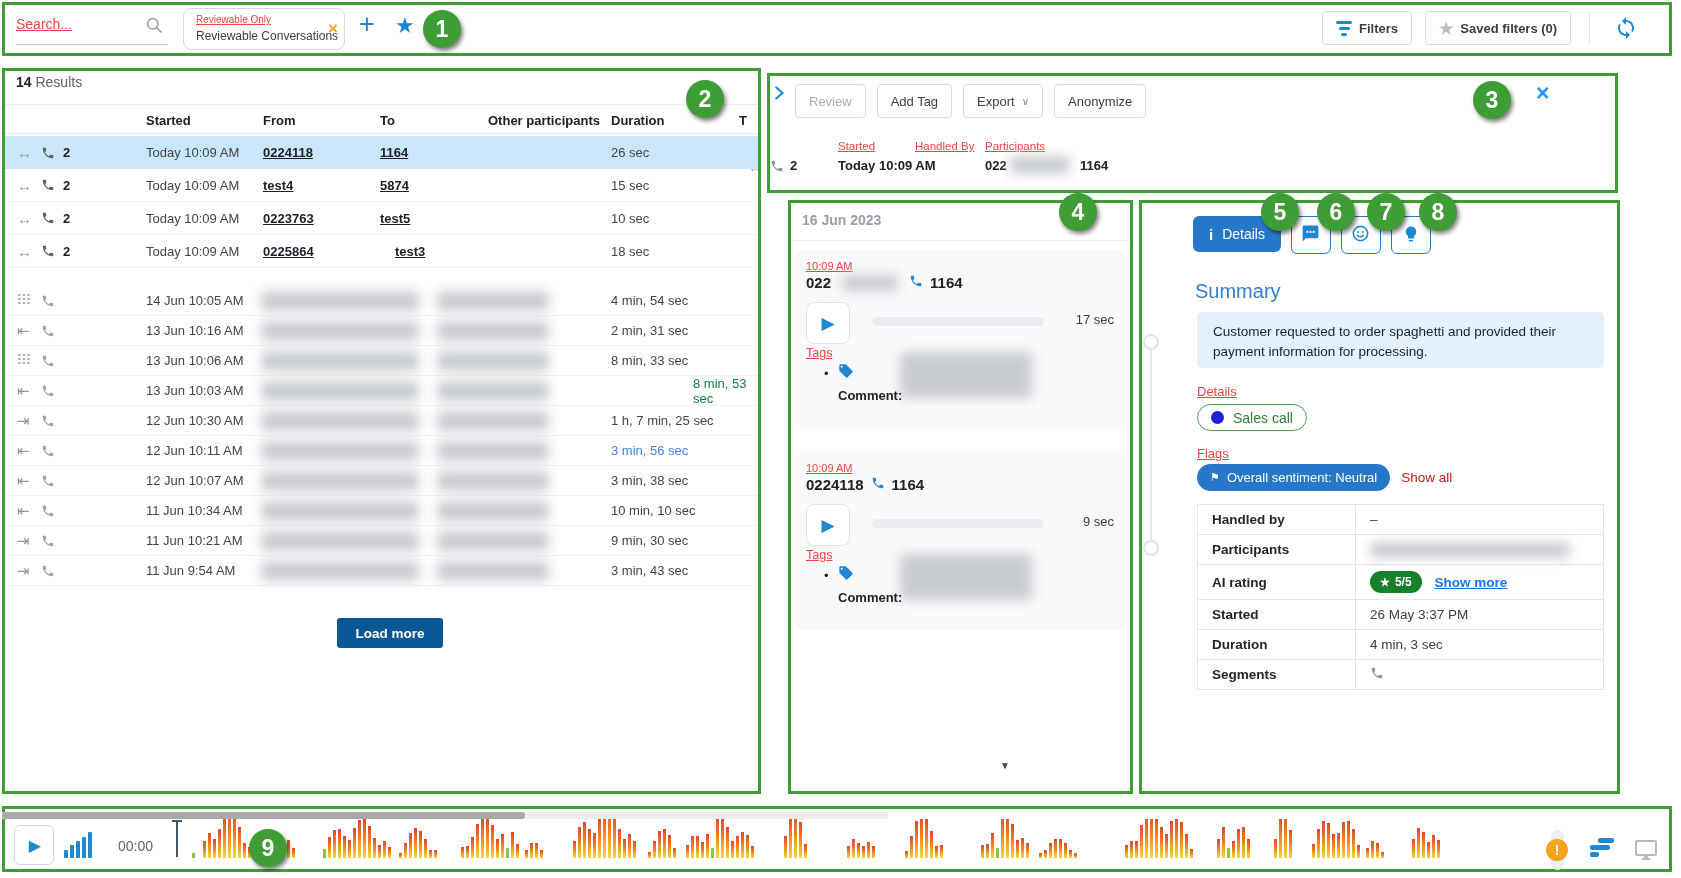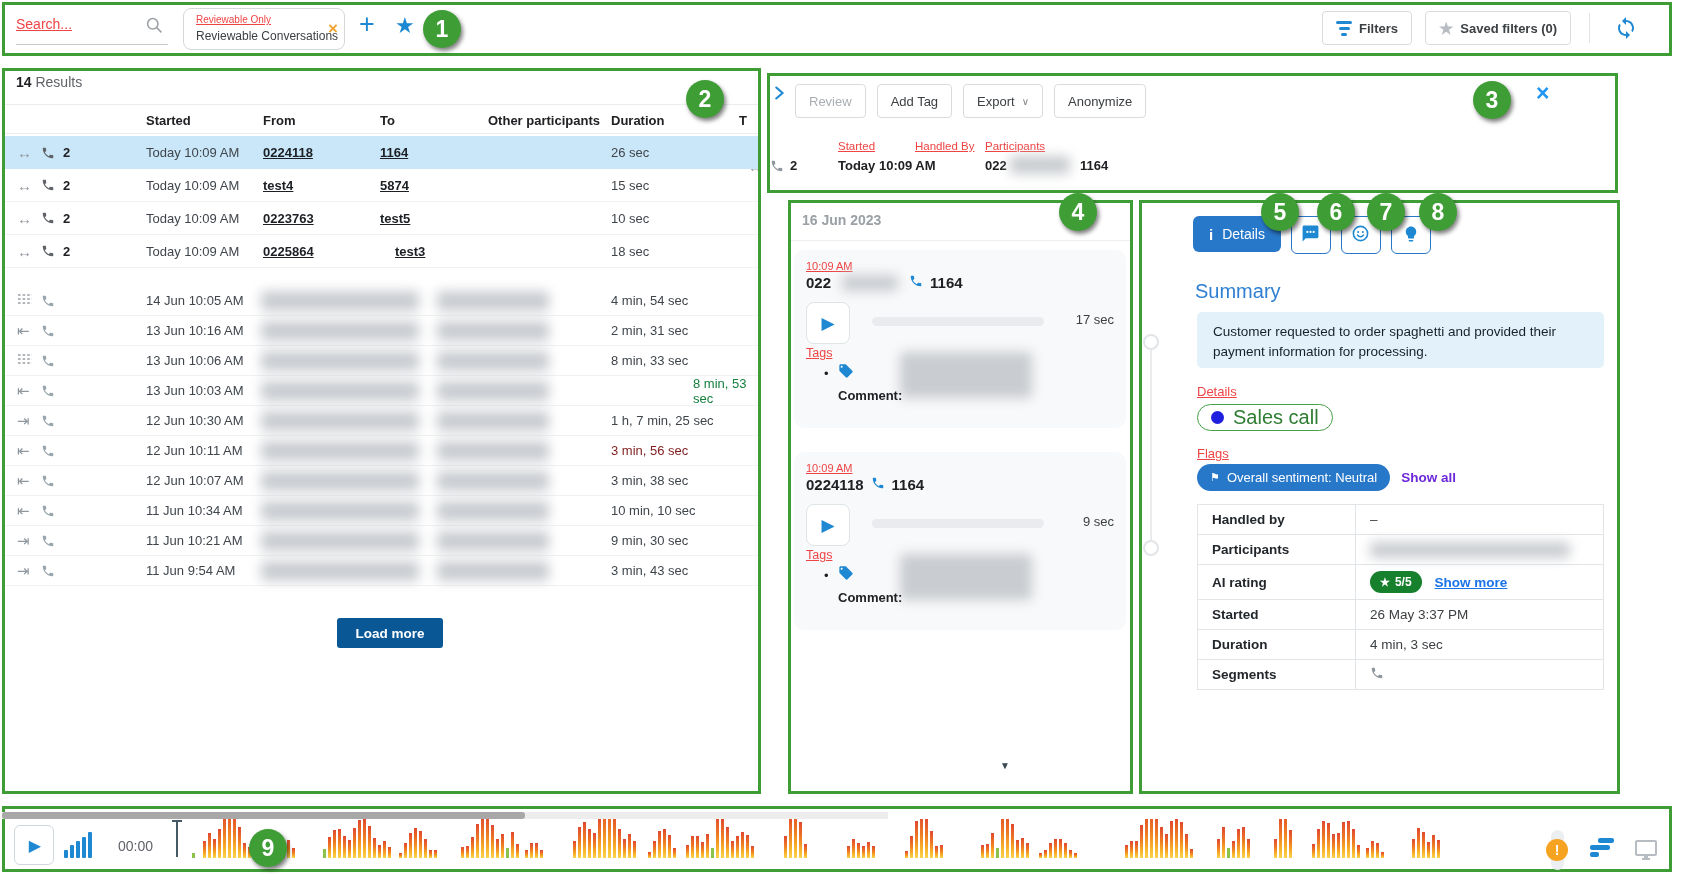--- a/index.html
+++ b/index.html
@@ -255,21 +255,21 @@
         </span>
     <span class="rcell" style="left:36px;">
           <svg width="14" height="14" viewBox="0 0 24 24">
             <path fill="#9aa6ad" d="M6.62 10.79c1.44 2.83 3.76 5.14 6.59 6.59l2.2-2.21c.27-.27.67-.36 1.02-.24 1.12.37 2.33.57 3.57.57.55 0 1 .45 1 1V20c0 .55-.45 1-1 1-9.39 0-17-7.61-17-17 0-.55.45-1 1-1h3.5c.55 0 1 .45 1 1 0 1.25.2 2.45.57 3.57.11.35.03.74-.25 1.02l-2.2 2.2z"></path>
           </svg>
         </span>
     <span class="rcell" style="left:58px;font-weight:700;color:#202124;"></span>
     <span class="rcell" style="left:141px;color:#3f454b;">12 Jun 10:11 AM</span>
         <span class="blurbox" style="left:256px;top:5px;width:158px;height:20px;"></span>
       <span class="blurbox" style="left:432px;top:5px;width:112px;height:20px;"></span>
-        <span class="rcell" style="left:606px;color:#7f1d1d;">3 min, 56 sec</span>
+        <span class="rcell" style="left:606px;color:#3b82f6;">3 min, 56 sec</span>
       </div>
       <div class="rrow" style="top: 466px; height: 30px;">
         <span class="rcell" style="left:12px;">
           <span style="color:#8f979e;font-size:15px;">⇤</span>
         </span>
     <span class="rcell" style="left:36px;">
           <svg width="14" height="14" viewBox="0 0 24 24">
             <path fill="#9aa6ad" d="M6.62 10.79c1.44 2.83 3.76 5.14 6.59 6.59l2.2-2.21c.27-.27.67-.36 1.02-.24 1.12.37 2.33.57 3.57.57.55 0 1 .45 1 1V20c0 .55-.45 1-1 1-9.39 0-17-7.61-17-17 0-.55.45-1 1-1h3.5c.55 0 1 .45 1 1 0 1.25.2 2.45.57 3.57.11.35.03.74-.25 1.02l-2.2 2.2z"></path>
           </svg>
         </span>
@@ -448,30 +448,30 @@
   </div>
 
   <div class="abs" style="left:1195px;top:280px;font-size:20px;color:#2f80d3;z-index:5;">Summary</div>
   <div class="abs" style="left:1197px;top:312px;width:407px;height:56px;background:#e3f1fb;border-radius:5px;box-sizing:border-box;padding:10px 16px;z-index:5;">
     <span style="font-size:13.5px;color:#17212b;line-height:1.45;">Customer requested to order spaghetti and provided their payment information for processing.</span>
   </div>
 
   <div class="abs gray" style="left:1197px;top:384px;font-size:13px;z-index:5;">Details</div>
   <div class="abs pill" style="left:1197px;top:404px;border:1px solid #43a047;gap:9px;z-index:5;">
     <span style="width:13px;height:13px;border-radius:50%;background:#1f1fe0;display:inline-block;"></span>
-    <span style="color:#2e7d32;font-size:20px;">Sales call</span>
+    <span style="color:#2e7d32;font-size:14px;">Sales call</span>
   </div>
 
   <div class="abs gray" style="left:1197px;top:446px;font-size:13px;z-index:5;">Flags</div>
   <div class="abs" style="left:1197px;top:464px;display:flex;align-items:center;gap:11px;z-index:5;">
     <div class="pill" style="background:#2878ca;color:#fff;gap:7px;">
       <span style="font-size:11px;">⚑</span>
       <span style="font-size:13px;">Overall sentiment: Neutral</span>
     </div>
-    <span style="color:#6d28d9;font-size:13.5px;font-weight:bold;">Show all</span>
+    <span style="color:#b91c1c;font-size:13.5px;">Show all</span>
   </div>
 
   <div class="dtable" id="dtable-host">
       <div class="drow" style="height: 29px;">
         <span class="dlabel">Handled by</span>
         <span class="dval">
           <span>–</span>
         </span>
       </div>
       <div class="drow" style="height: 29px;">

